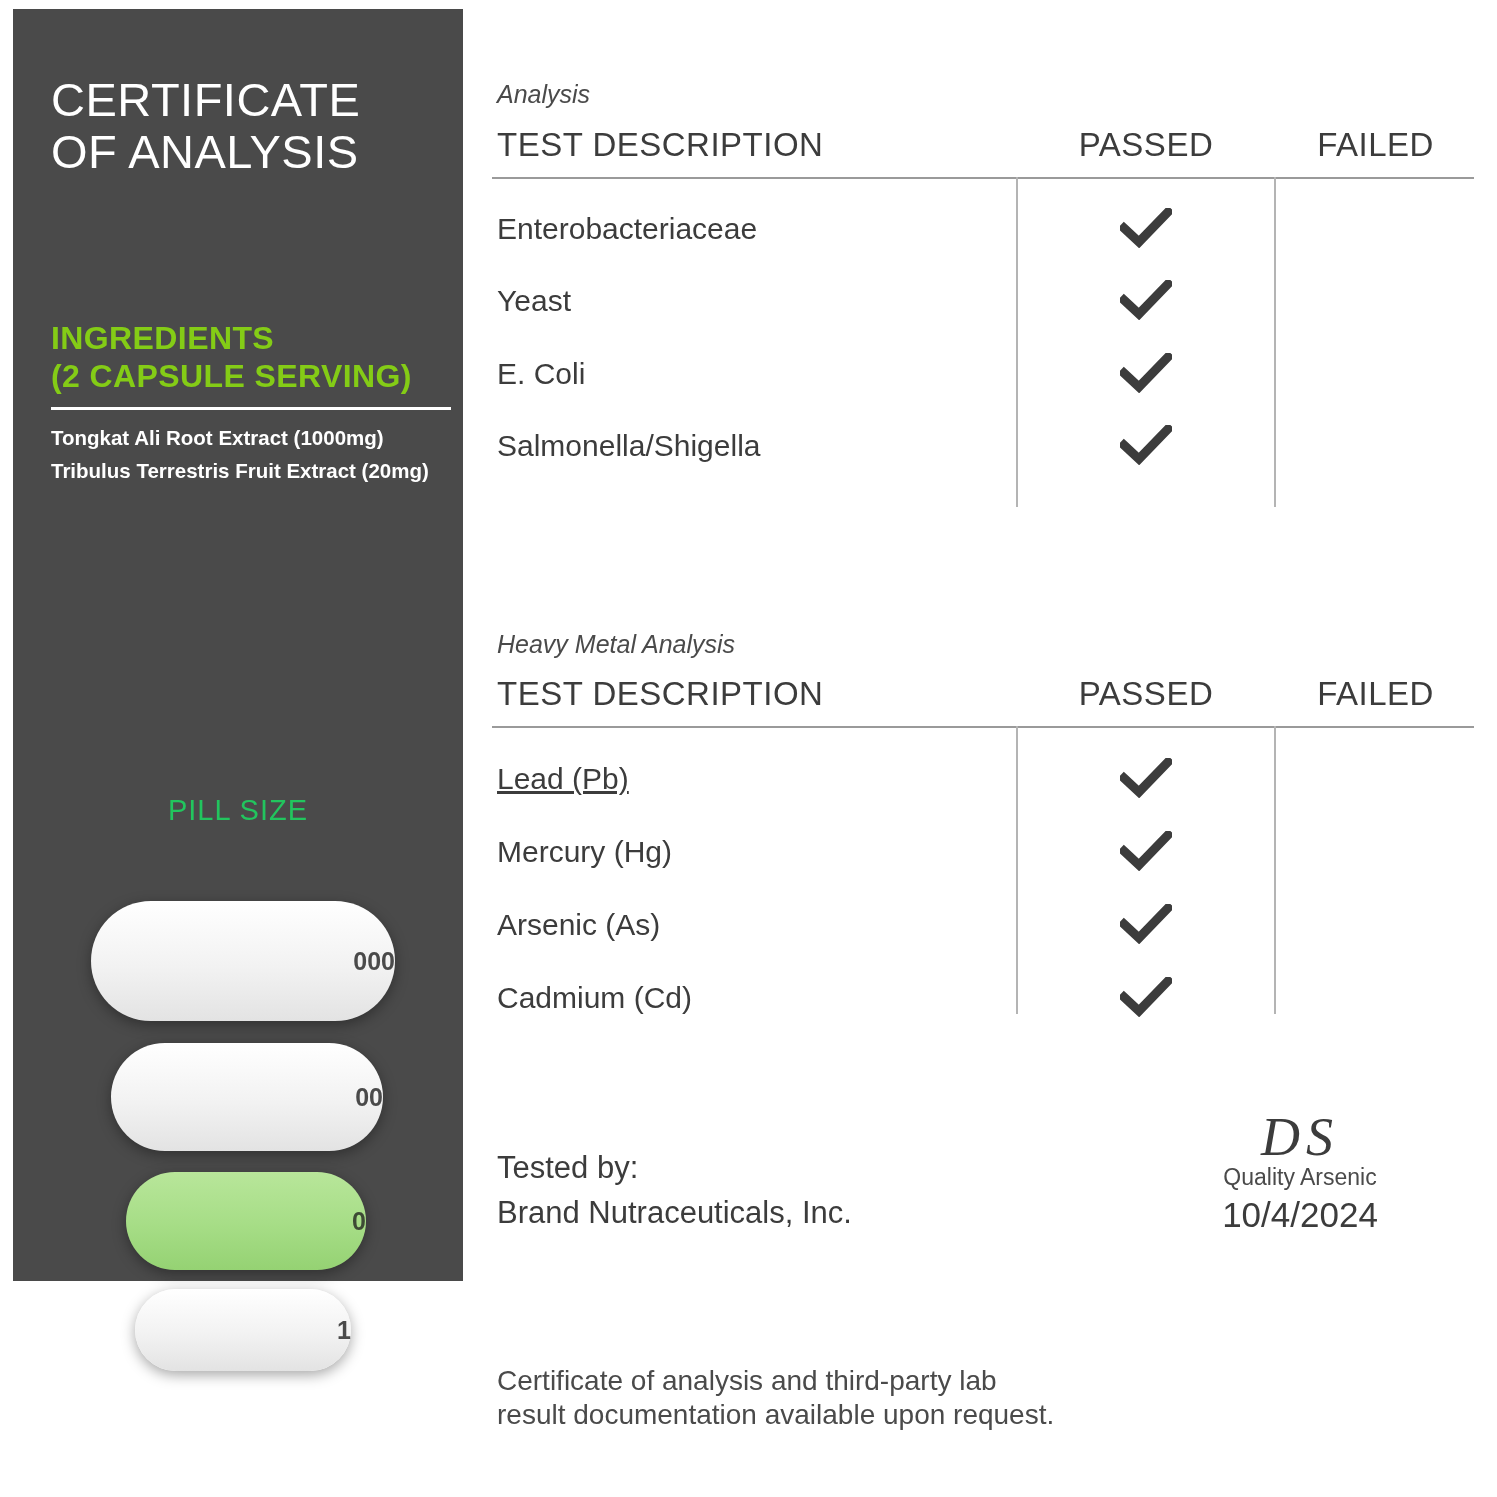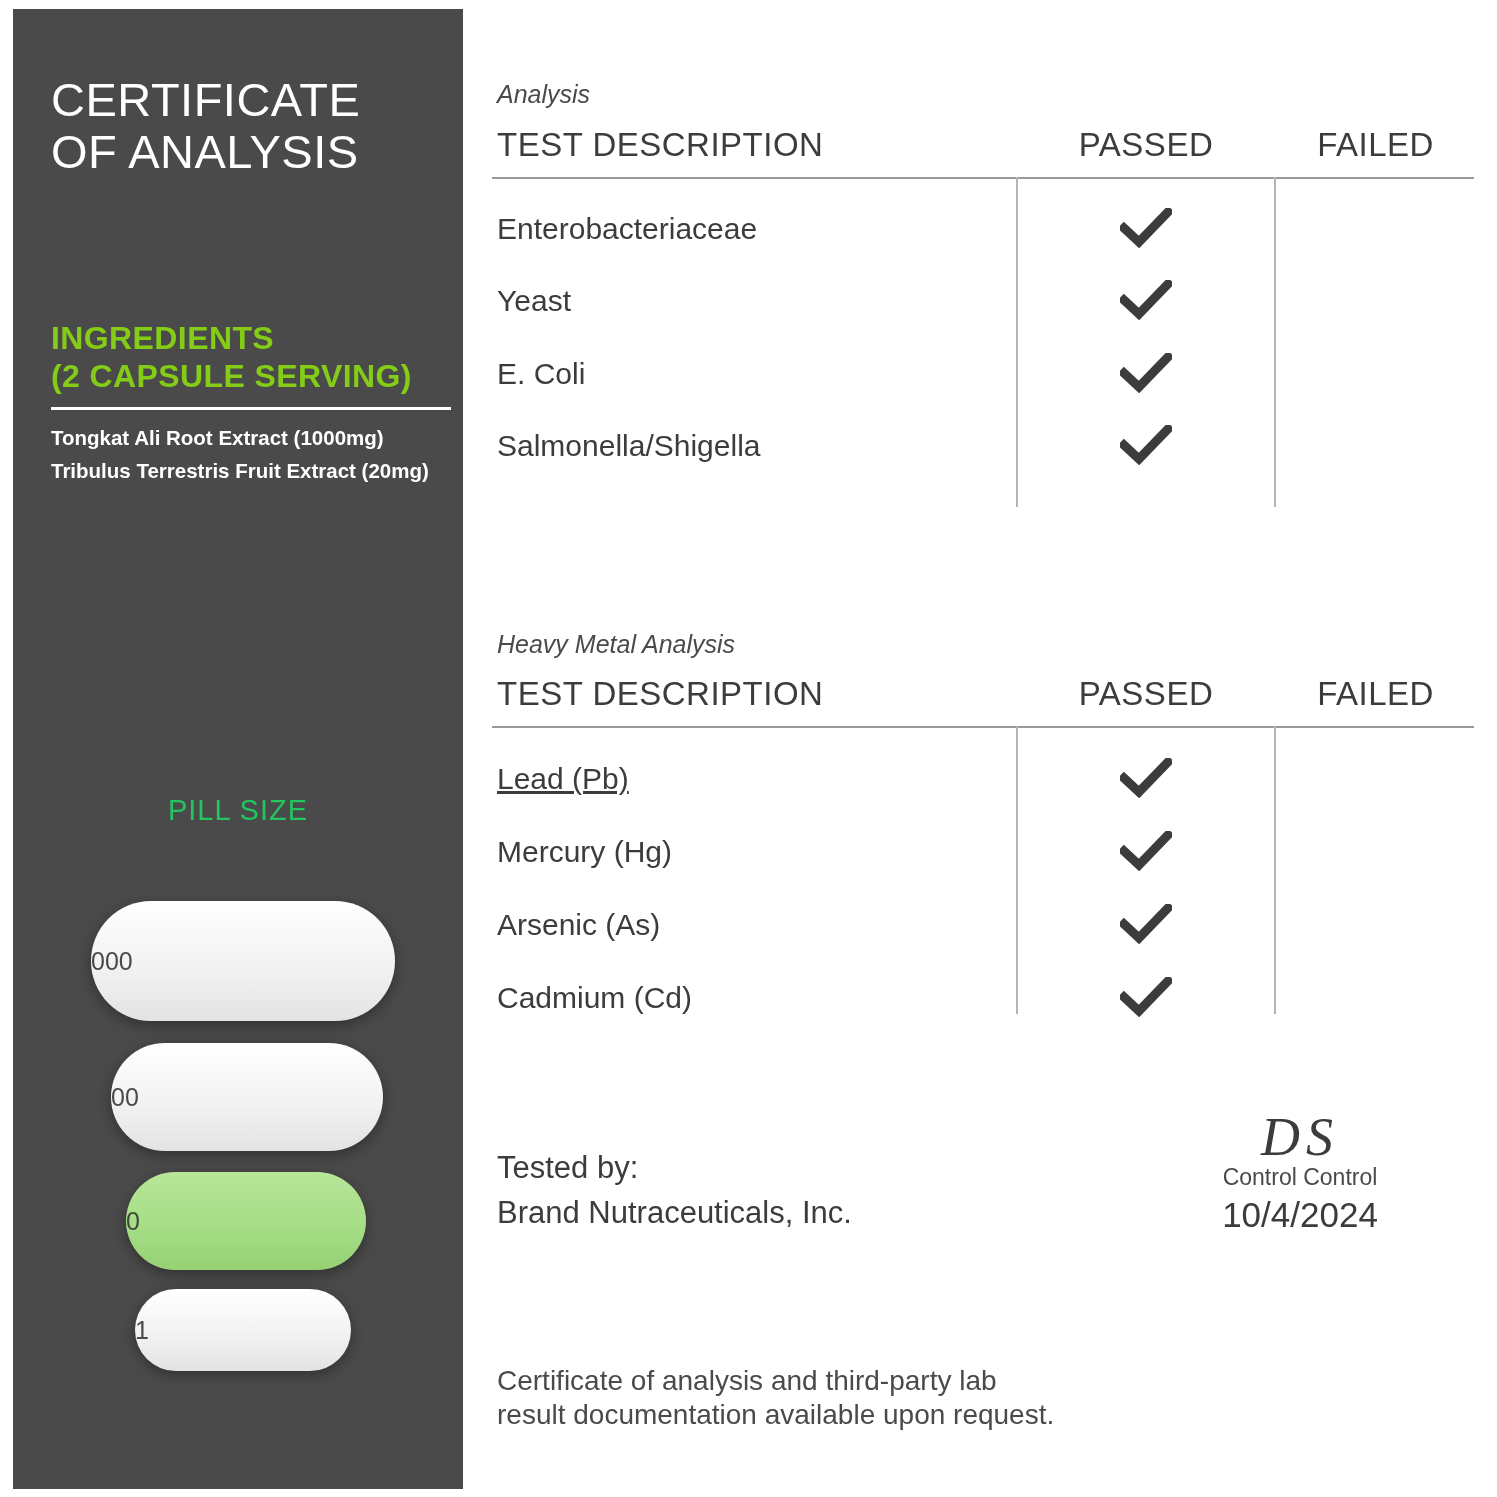--- a/index.html
+++ b/index.html
@@ -20,21 +20,21 @@
     height: 1497px;
     background: #ffffff;
   }
 
   
   .sidebar {
     position: absolute;
     left: 13px;
     top: 9px;
     width: 450px;
-    height: 1480px;
+    height: 1272px;
     background: #4a4a4a;
     color: #ffffff;
     box-sizing: border-box;
   }
   .coa-title {
     position: absolute;
     left: 38px;
     top: 65px;
     font-size: 47px;
     line-height: 52px;
@@ -92,24 +92,25 @@
     text-align: center;
     font-size: 19px;
     color: #e8e8e8;
   }
 
   .pill {
     position: absolute;
     border-radius: 999px;
     display: flex;
     align-items: center;
-    justify-content: flex-start;
+    justify-content: flex-end;
     font-size: 25px;
     color: #4a4a4a;
     box-shadow: 0 4px 14px rgba(0,0,0,0.35);
+    font-weight: bold;
   }
   .pill.white {
     background: linear-gradient(180deg, #ffffff 0%, #f2f2f2 55%, #e3e3e3 100%);
   }
   .pill.green {
     background: linear-gradient(180deg, #b8e69a 0%, #a6dd86 55%, #95d273 100%);
     color: #3d4a35;
   }
   #pill-000 { left: 78px; top: 892px; width: 304px; height: 120px; }
   #pill-00  { left: 98px; top: 1034px; width: 272px; height: 108px; }
@@ -358,21 +359,21 @@
         </svg>
     </div>
 
     <div class="tested-by">
       <div>Tested by:</div>
       <div>Brand Nutraceuticals, Inc.</div>
     </div>
 
     <div class="signature">
       <div class="sig-mark">DS</div>
-      <div class="sig-role">Control Control</div>
+      <div class="sig-role">Quality Arsenic</div>
       <div class="sig-date">10/4/2024</div>
     </div>
 
     <div class="footnote">
       <div>Certificate of analysis and third-party lab</div>
       <div>result documentation available upon request.</div>
     </div>
 
   </div>
 </div>

